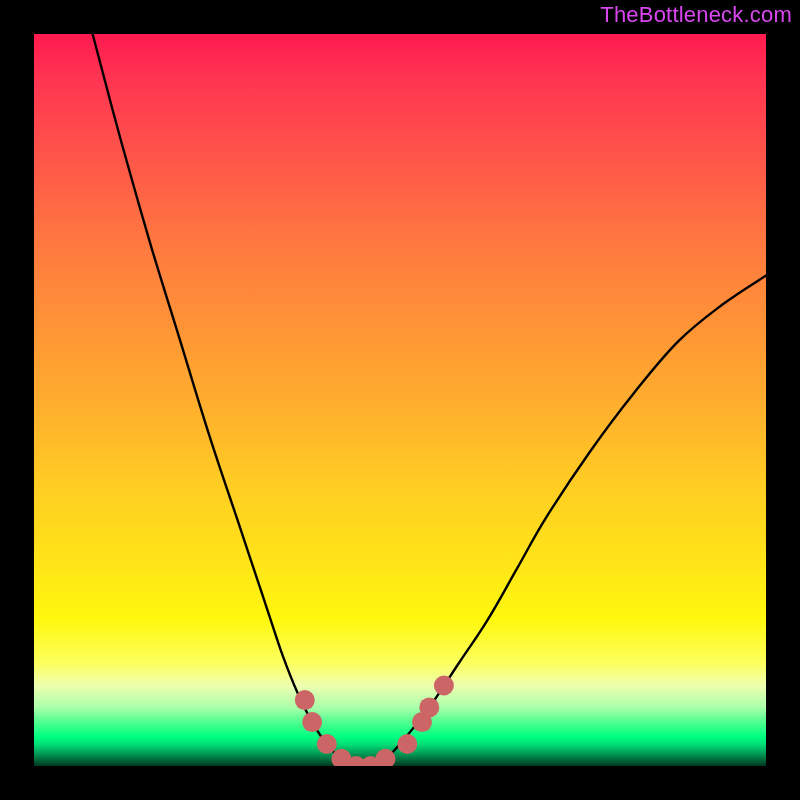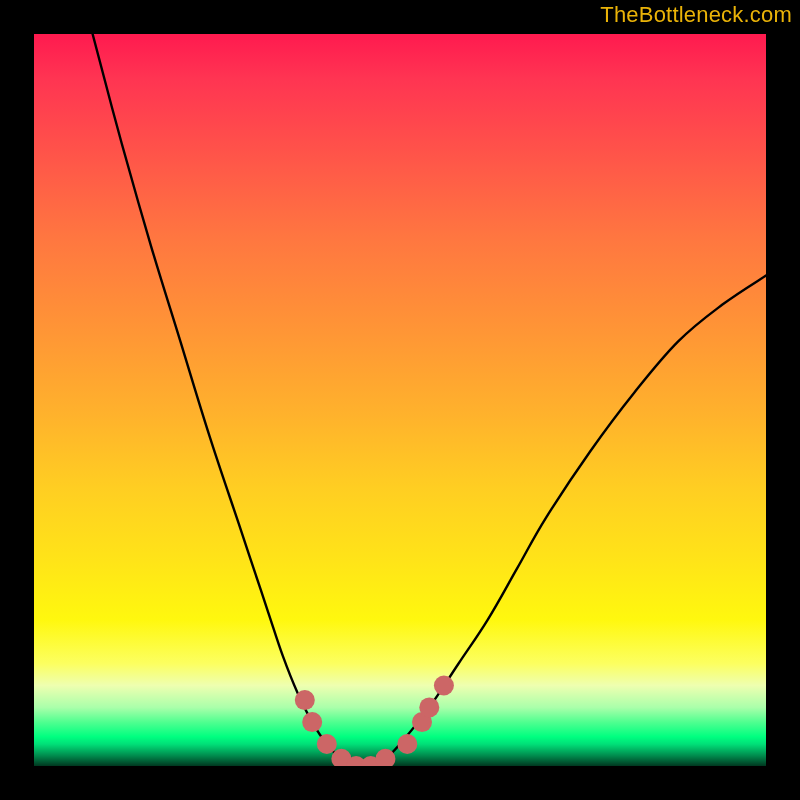--- a/index.html
+++ b/index.html
@@ -48,21 +48,21 @@
       #00ff80 96%,
       #00e078 97%,
       #009050 98.5%,
       #003820 100%
     );
   }
   .watermark {
     position: absolute;
     top: 2px;
     right: 8px;
-    color: #eab308;
+    color: #d946ef;
     font-size: 22px;
     font-weight: 500;
     letter-spacing: 0.2px;
     user-select: none;
   }
   svg.curve {
     position: absolute;
     inset: 0;
   }
 </style>

